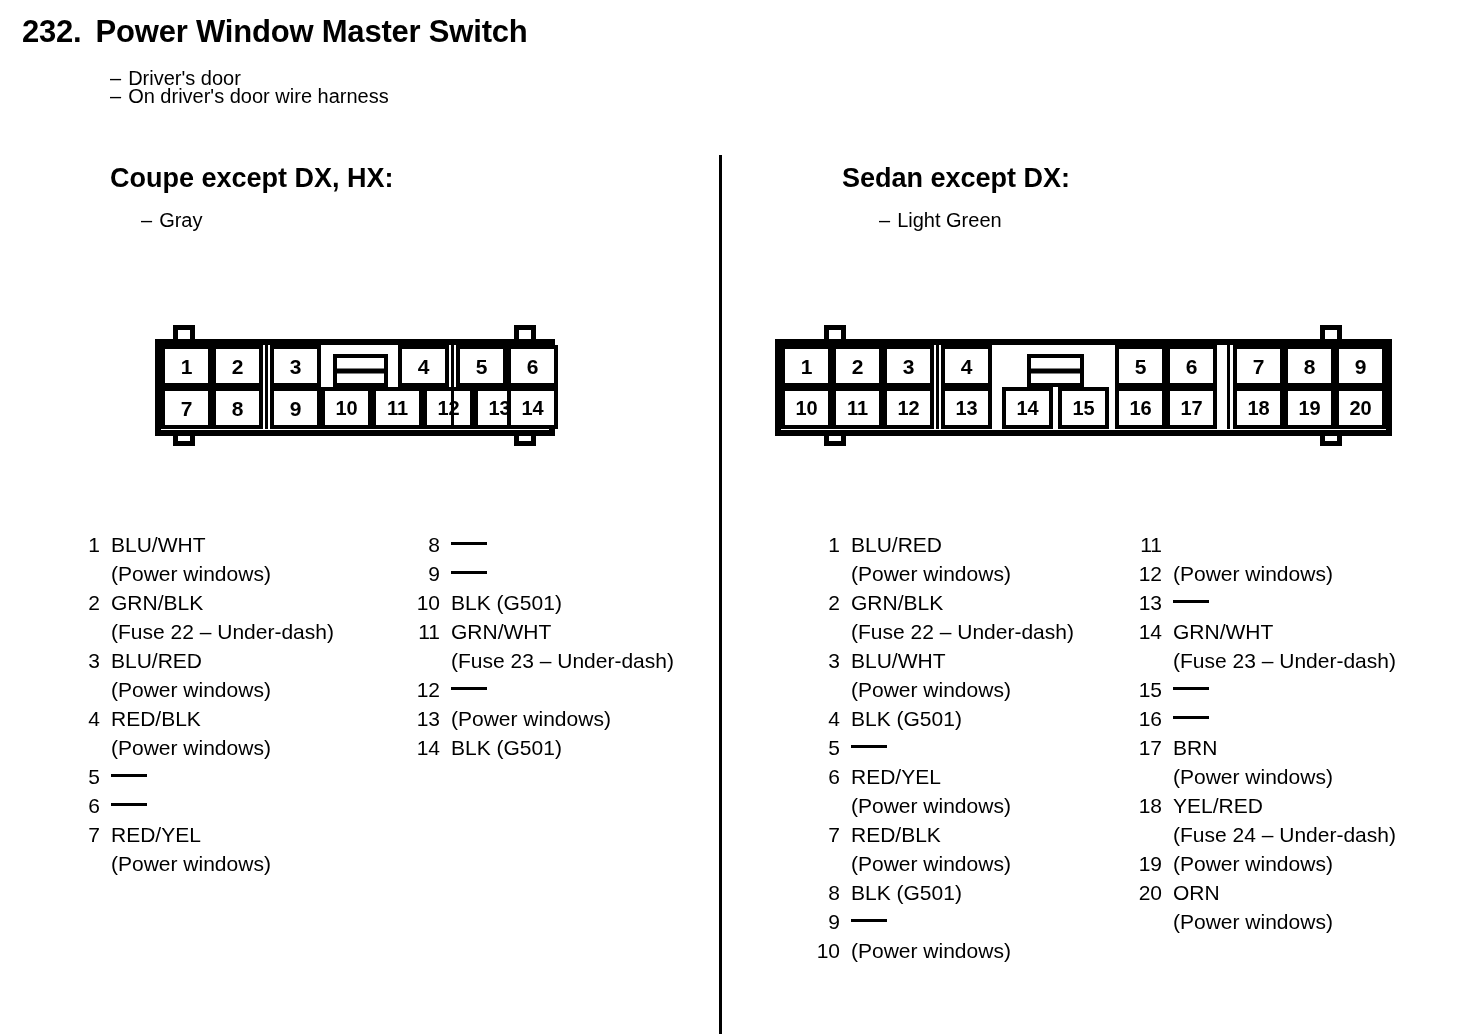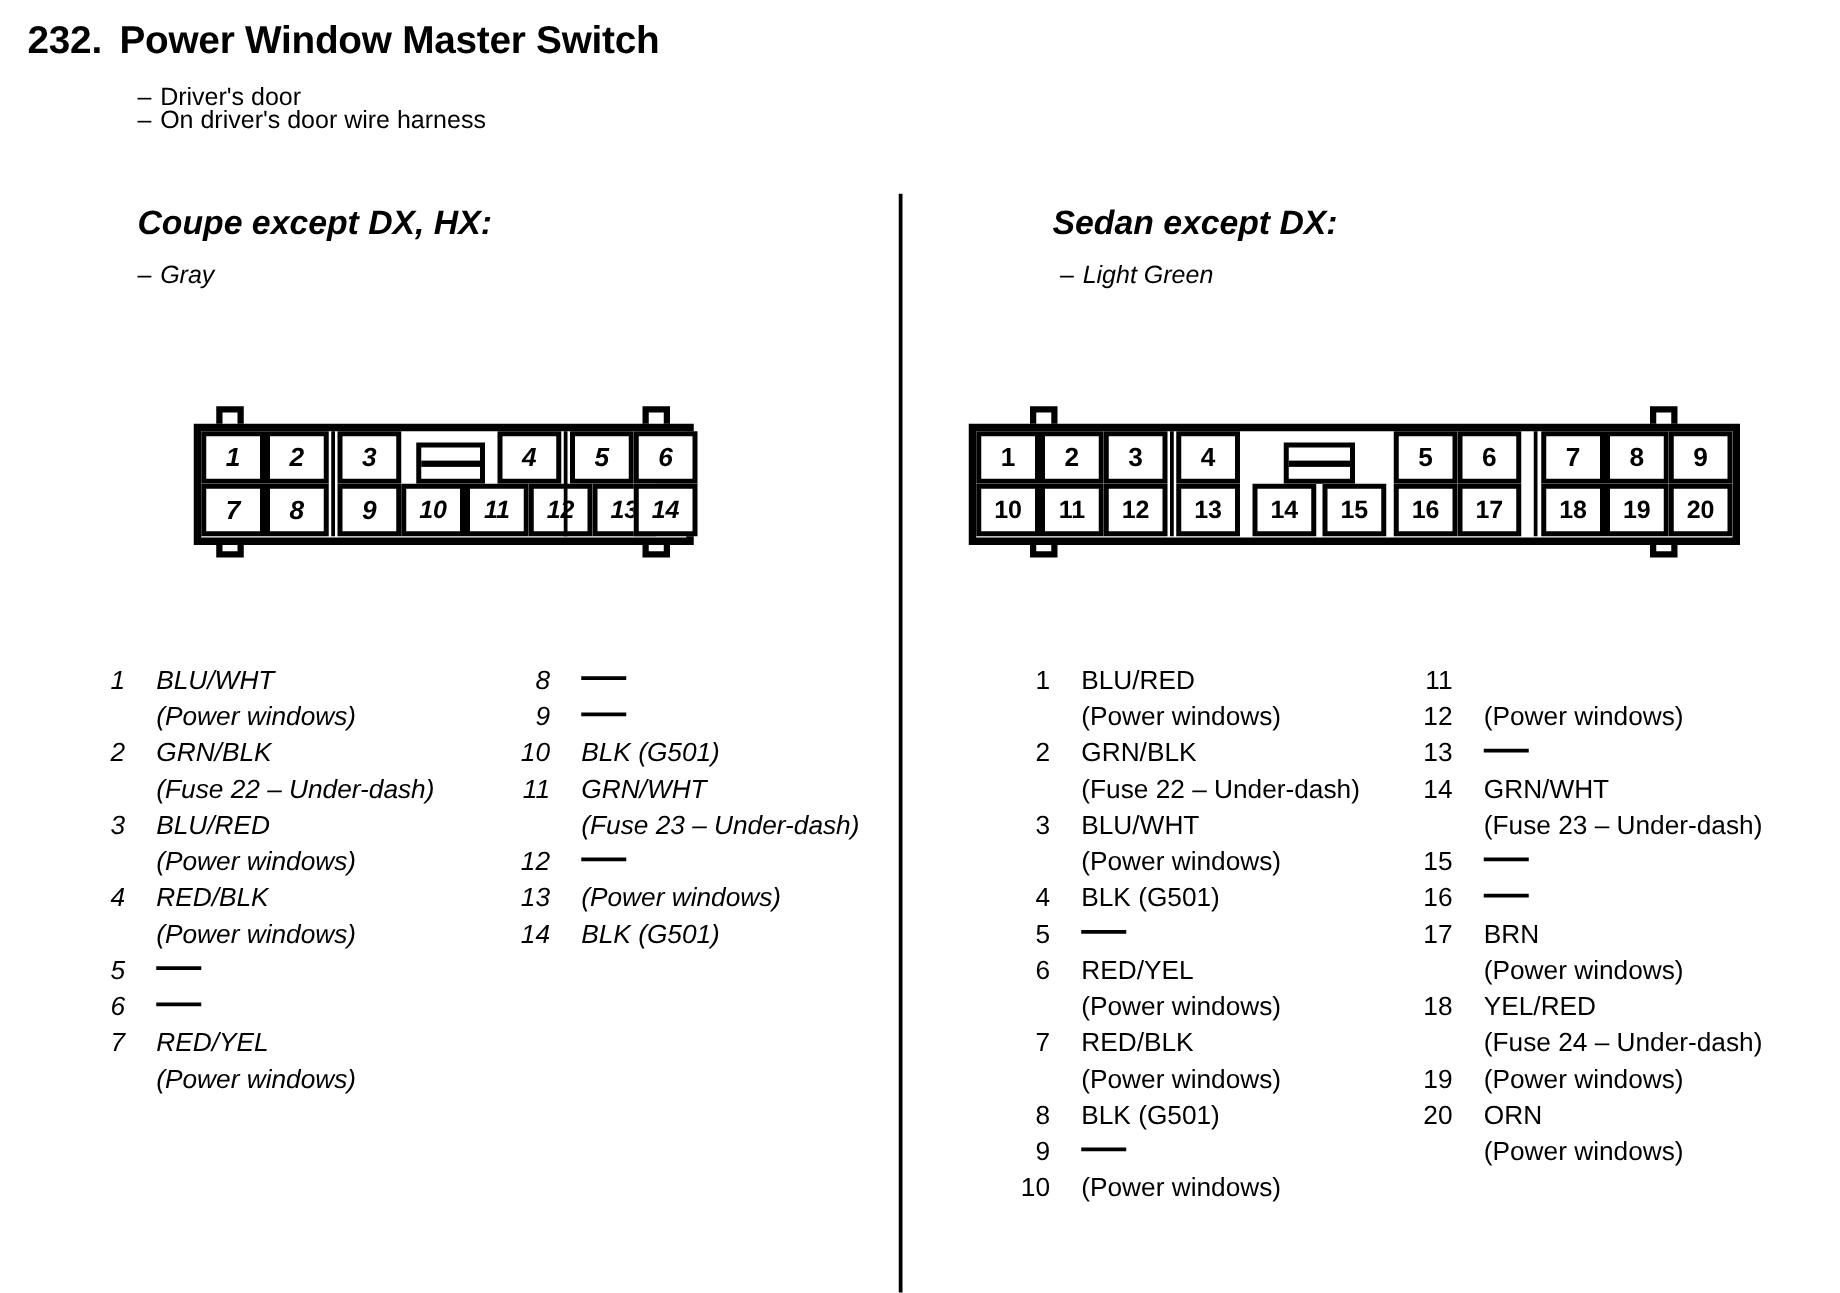--- a/index.html
+++ b/index.html
@@ -47,37 +47,37 @@
     width: 3px;
     height: 879px;
     background: #000;
   }
 
   
   .section {
     position: absolute;
     top: 0;
     height: 1034px;
-    font-style: italic;
   }
   #section-coupe { left: 0px; width: 719px; }
   #section-sedan { left: 722px; width: 750px; }
 
   .section-title {
     position: absolute;
     top: 163px;
     font-size: 27px;
     font-weight: bold;
     white-space: nowrap;
   }
   .section-color {
     position: absolute;
     top: 209px;
     font-size: 20px;
     white-space: nowrap;
+    margin-left: 31px;
   }
   .section-color .dash { margin-right: 7px; }
 
   #section-coupe .section-title { left: 110px; }
   #section-coupe .section-color { left: 110px; }
   #section-sedan .section-title { left: 120px; }
   #section-sedan .section-color { left: 126px; }
 
   
   .connector {
@@ -148,21 +148,21 @@
   }
   .pin-num {
     flex: 0 0 auto;
     text-align: right;
     font-size: 21px;
     line-height: 29px;
     white-space: nowrap;
   }
   .pin-body {
     flex: 1 1 auto;
-    margin-left: 25px;
+    margin-left: 11px;
   }
   .pin-label {
     font-size: 21px;
     line-height: 29px;
     white-space: nowrap;
   }
   .pin-sub {
     font-size: 21px;
     line-height: 29px;
     white-space: nowrap;

